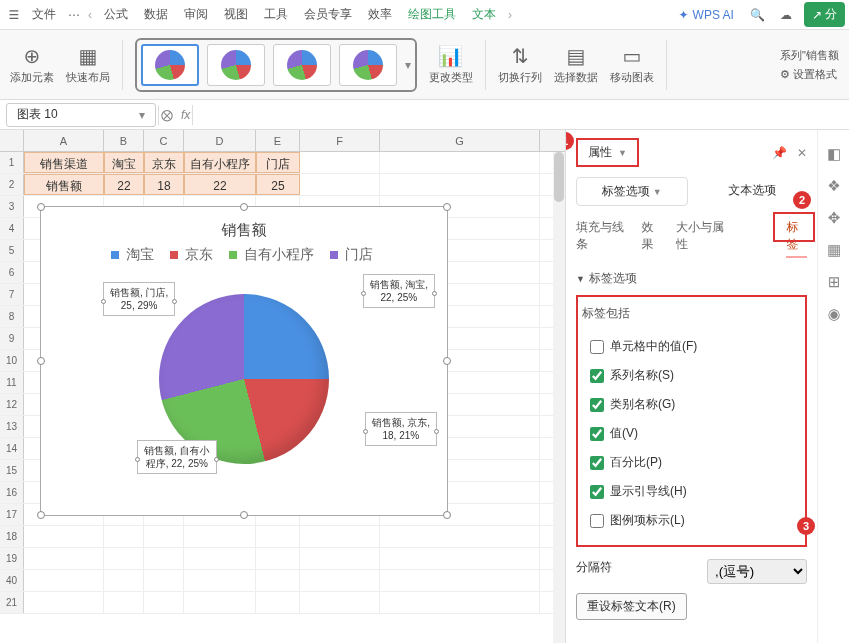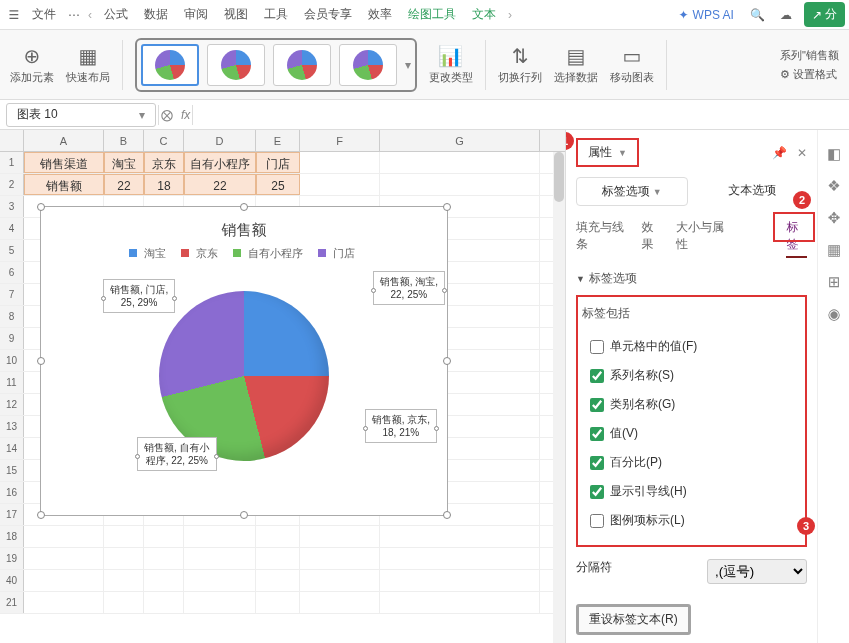--- a/index.html
+++ b/index.html
@@ -52,21 +52,21 @@
 .cell { border-right: 1px solid #eee; line-height: 22px; text-align: center; }
 .hdr-cell { background: #fbe4d5; border: 1px solid #e8b890; }
 
 
 .chart-box { position: absolute; left: 40px; top: 76px; width: 408px; height: 310px; border: 1px solid #aaa; background: #fff; }
 .chart-handle { position: absolute; width: 8px; height: 8px; background: #fff; border: 1px solid #888; border-radius: 50%; }
 .ch-tl{left:-4px;top:-4px}.ch-tr{right:-4px;top:-4px}.ch-bl{left:-4px;bottom:-4px}.ch-br{right:-4px;bottom:-4px}
 .ch-tm{left:50%;top:-4px;margin-left:-4px}.ch-bm{left:50%;bottom:-4px;margin-left:-4px}
 .ch-lm{left:-4px;top:50%;margin-top:-4px}.ch-rm{right:-4px;top:50%;margin-top:-4px}
 .chart-title { text-align: center; font-size: 15px; padding: 14px 0 6px; color: #444; }
-.chart-legend { text-align: center; font-size: 11px; color: #666; }
+.chart-legend { text-align: center; font-size: 14px; color: #666; }
 .chart-legend span { margin: 0 4px; }
 .lg-sw { display: inline-block; width: 8px; height: 8px; margin-right: 3px; }
 .chart-body { position: relative; height: 220px; }
 .pie-chart { position: absolute; left: 50%; top: 50%; width: 170px; height: 170px; margin-left: -85px; margin-top: -80px; border-radius: 50%; background: conic-gradient(#4a90e2 0deg 90deg, #d94f4f 90deg 165.6deg, #6bbf59 165.6deg 255.6deg, #8a6bd1 255.6deg 360deg); }
 .pie-chart::after { content:""; position:absolute; inset:0; border-radius:50%; box-shadow: inset -6px -6px 14px rgba(0,0,0,.14); }
 .data-label { position: absolute; background: #fff; border: 1px solid #bbb; padding: 3px 6px; font-size: 10px; text-align: center; white-space: nowrap; line-height: 1.3; }
 .data-label .dh { position: absolute; width: 5px; height: 5px; background: #fff; border: 1px solid #888; border-radius: 50%; }
 
 
 .vscroll-track { position: absolute; right: 0; top: 22px; bottom: 0; width: 12px; background: #f2f2f2; }
@@ -85,36 +85,36 @@
 
 .opt-tabs { display: flex; gap: 10px; margin-bottom: 10px; }
 .opt-tab { flex: 1; text-align: center; padding: 5px 0; border: 1px solid #ddd; border-radius: 4px; cursor: pointer; background: #fafafa; position: relative; }
 .opt-tab.active { background: #fff; }
 .opt-tab .dd { font-size: 9px; color: #888; margin-left: 3px; }
 
 .red-badge { position: absolute; width: 18px; height: 18px; background: #d33; color: #fff; border-radius: 50%; font-size: 11px; text-align: center; line-height: 18px; font-weight: bold; }
 
 .sub-tabs { display: flex; gap: 14px; font-size: 12px; margin-bottom: 12px; }
 .sub-tab { color: #666; cursor: pointer; padding: 3px 0; }
-.sub-tab.active { color: #701a75; border-bottom: 2px solid #7f1d1d; margin-left: 45px; }
+.sub-tab.active { color: #c2410c; border-bottom: 2px solid #fca5a5; margin-left: 45px; }
 .sub-tab-wrap { position: relative; }
 .red-box2 { position: absolute; border: 2px solid #d33; right: -8px; top: -4px; width: 42px; height: 30px; pointer-events: none; }
 
 .section-head { display: flex; align-items: center; gap: 4px; color: #555; margin: 8px 0; cursor: pointer; }
 .section-head .tri { font-size: 9px; }
 
 .checkbox-group { border: 2px solid #d33; padding: 8px 4px 10px; position: relative; }
 .chk-title { margin-bottom: 10px; color: #555; }
 .chk-row { display: flex; align-items: center; gap: 6px; padding: 6px 8px; cursor: pointer; }
 .chk-row input { width: 14px; height: 14px; accent-color: #2e9e5b; }
 
 .sep-row { display: flex; align-items: flex-start; justify-content: space-between; margin-top: 12px; }
 .sep-row select { width: 100px; padding: 3px; border: 1px solid #ccc; border-radius: 3px; }
 
-.reset-btn { margin-top: 20px; padding: 4px 10px; border: 3px solid #a3a3a3; border-radius: 3px; background: #fafafa; cursor: pointer; display: inline-block; }
+.reset-btn { margin-top: 9px; padding: 4px 10px; border: 1px solid #a3a3a3; border-radius: 3px; background: #fafafa; cursor: pointer; display: inline-block; }
 
 .pos-section { margin-top: 14px; }
 </style>
 </head>
 <body>
 
 <div class="menubar">
   <span class="menu-icon">☰</span>
   <span class="menu-item">文件</span>
   <span class="menu-icon">⋯</span>
@@ -442,21 +442,21 @@
       <div class="chart-handle ch-rm"></div>
       <div class="chart-title">销售额</div>
       <div class="chart-legend">
         <span><i class="lg-sw" style="background:#4a90e2"></i><span>淘宝</span></span>
         <span><i class="lg-sw" style="background:#d94f4f"></i><span>京东</span></span>
         <span><i class="lg-sw" style="background:#6bbf59"></i><span>自有小程序</span></span>
         <span><i class="lg-sw" style="background:#8a6bd1"></i><span>门店</span></span>
       </div>
       <div class="chart-body">
         <div class="pie-chart"></div>
-        <div class="data-label" style="right:2px;top:10px">销售额, 淘宝,<br>22, 25%<span class="dh" style="left:-3px;top:50%"></span><span class="dh" style="right:-3px;top:50%"></span></div>
+        <div class="data-label" style="right:12px;top:10px">销售额, 淘宝,<br>22, 25%<span class="dh" style="left:-3px;top:50%"></span><span class="dh" style="right:-3px;top:50%"></span></div>
         <div class="data-label" style="right:10px;top:148px">销售额, 京东,<br>18, 21%<span class="dh" style="left:-3px;top:50%"></span><span class="dh" style="right:-3px;top:50%"></span></div>
         <div class="data-label" style="left:96px;top:176px">销售额, 自有小<br>程序, 22, 25%<span class="dh" style="left:-3px;top:50%"></span><span class="dh" style="right:-3px;top:50%"></span></div>
         <div class="data-label" style="left:62px;top:18px">销售额, 门店,<br>25, 29%<span class="dh" style="left:-3px;top:50%"></span><span class="dh" style="right:-3px;top:50%"></span></div>
       </div>
     </div>
 
     <div class="vscroll-track">
         <div class="vscroll-thumb"></div>
       </div>
   </div>

